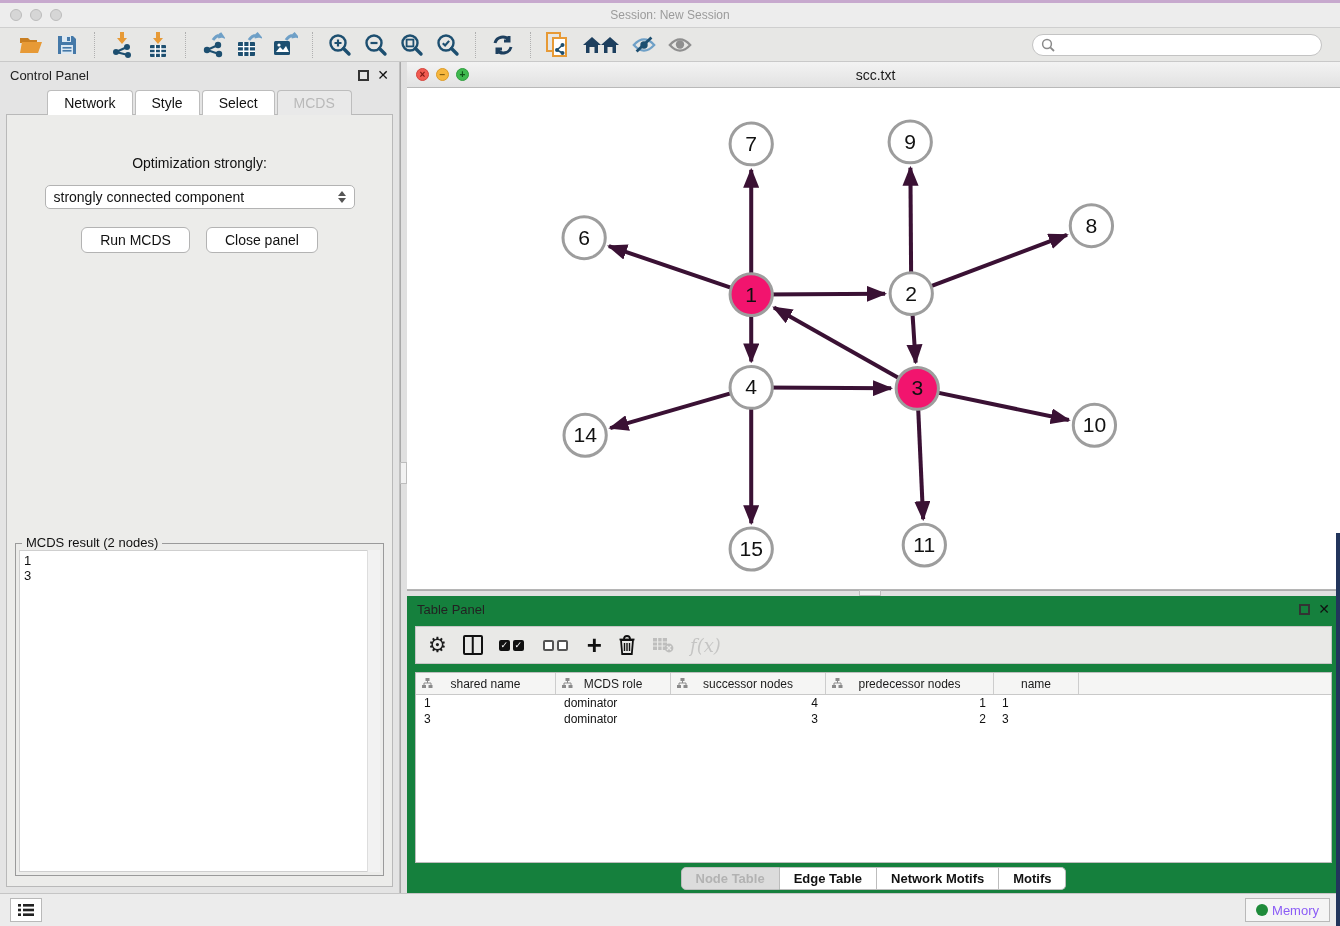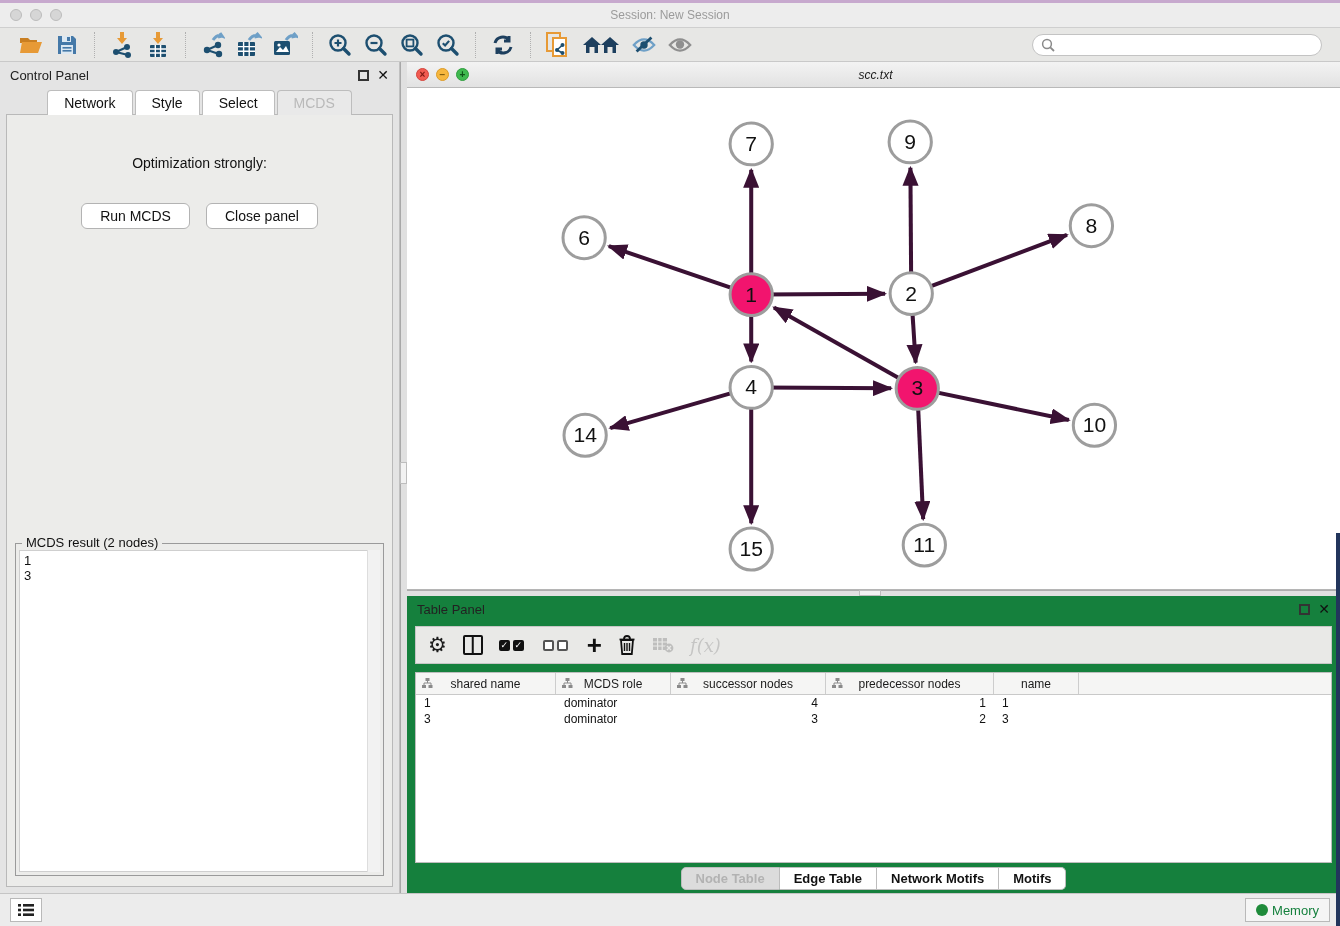--- a/index.html
+++ b/index.html
@@ -55,21 +55,21 @@
   .result-scroll { position:absolute; top:6px; bottom:3px; right:3px; width:13px; background:#f2f2f2; border-left:1px solid #ddd; }
 
   
   .net-window { height:528px; display:flex; flex-direction:column; border-bottom:1px solid #b5b5b5; background:#fff; }
   .net-titlebar { height:26px; background:linear-gradient(#f3f3f3,#e2e2e2); border-bottom:1px solid #b9b9b9; display:flex; align-items:center; position:relative; }
   .net-traffic { display:flex; gap:7px; margin-left:9px; }
   .net-traffic .dot { width:13px; height:13px; border-radius:50%; display:flex; align-items:center; justify-content:center; font-size:10px; font-weight:bold; line-height:1; }
   .dot.red { background:#f15b51; border:1px solid #d4443c; color:#7d1812; }
   .dot.yellow { background:#f6b73e; border:1px solid #dd9b27; color:#7c5a10; }
   .dot.green { background:#3fb94f; border:1px solid #2f9e3e; color:#0e5418; }
-  .net-titlebar .ntitle { position:absolute; left:4px; right:0; text-align:center; font-size:12px; color:#1a1a1a;font-style:italic; }
+  .net-titlebar .ntitle { position:absolute; left:4px; right:0; text-align:center; font-size:14px; color:#1a1a1a; }
   .canvas { flex:1; position:relative; background:#fff; }
   .canvas svg.graph { position:absolute; inset:0; }
   .hsplit { height:6px; background:#e0e0e0; border-top:1px solid #adadad; position:relative; }
   .hsplit .grip { width:22px; height:6px; top:-1px; left:452px; }
 
   
   .table-panel { flex:1; background:#15803d; display:flex; flex-direction:column; min-height:0; }
   .tp-toolbar { margin:4px 8px 0 8px; border:1px solid #c6c6c6; background:#e9e9e7; height:38px; display:flex; align-items:center; gap:16px; padding:0 12px; }
   .tp-icon { display:flex; align-items:center; justify-content:center; height:26px; cursor:pointer; }
   .tp-icon.disabled { opacity:.45; cursor:default; }
@@ -91,21 +91,21 @@
 
   .tp-tabs { height:30px; display:flex; align-items:center; justify-content:center; }
   .tp-tab { font-size:13px; font-weight:bold; padding:3px 14px; background:#fff; border:1px solid #bdbdbd; border-left:none; color:#111; cursor:pointer; }
   .tp-tab:first-child { border-left:1px solid #bdbdbd; border-radius:5px 0 0 5px; }
   .tp-tab:last-child { border-radius:0 5px 5px 0; }
   .tp-tab.active { background:#dcdcdc; color:#b2b2b2; }
 
   
   .statusbar { height:33px; background:#ececec; border-top:1px solid #c5c5c5; display:flex; align-items:center; padding:0 10px; }
   .list-btn { width:32px; height:24px; background:#fff; border:1px solid #b9b9b9; display:flex; align-items:center; justify-content:center; cursor:pointer; }
-  .mem-btn { margin-left:auto; height:24px; background:#f5f5f5; border:1px solid #b9b9b9; display:flex; align-items:center; gap:4px; padding:0 10px; font-size:13px; color:#15803d; cursor:pointer; }
+  .mem-btn { margin-left:auto; height:24px; background:#f5f5f5; border:1px solid #b9b9b9; display:flex; align-items:center; gap:4px; padding:0 10px; font-size:13px; color:#8b5cf6; cursor:pointer; }
   .mem-dot { width:12px; height:12px; border-radius:50%; background:#1f8b3b; }
 
   .desktop-strip { position:absolute; right:0; top:533px; bottom:0; width:4px; background:#22355c; z-index:5; }
 </style>
 </head>
 <body>
 
 <div class="app">
 
   <div class="titlebar">
@@ -283,20 +283,27 @@
         </span>
       </div>
       <div class="cp-tabs" id="cp-tabs">
           <div class="cp-tab">Network</div>
           <div class="cp-tab">Style</div>
           <div class="cp-tab">Select</div>
           <div class="cp-tab active">MCDS</div>
         </div>
       <div class="cp-body">
         <div class="opt-label">Optimization strongly:</div>
+        <div class="criterion">
+          <span>strongly connected component</span>
+          <span class="stepper">
+              <i class="up"></i>
+              <i class="dn"></i>
+            </span>
+        </div>
         <div class="btn-row">
           <button class="cp-btn">Run MCDS</button>
           <button class="cp-btn">Close panel</button>
         </div>
         <div class="result-box">
           <span class="legend">MCDS result (2 nodes)</span>
           <div class="result-text" id="result-text">1
 3</div>
           <div class="result-scroll"></div>
         </div>

